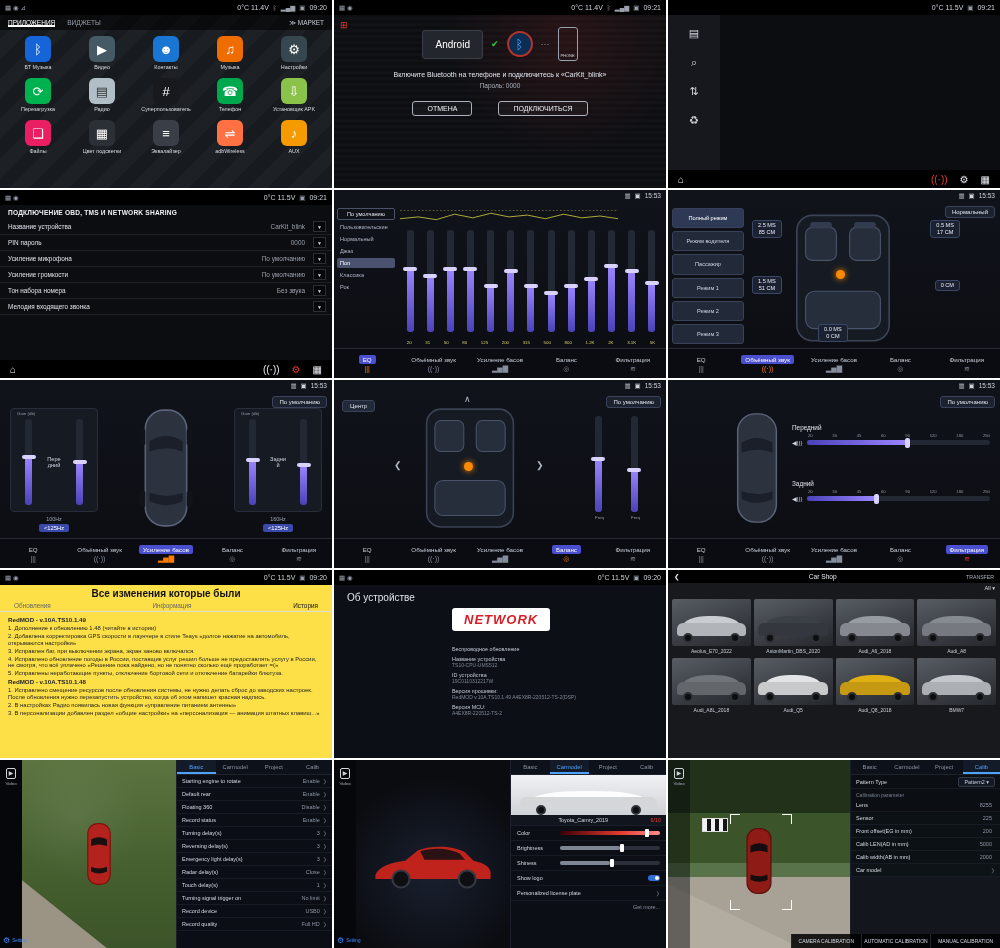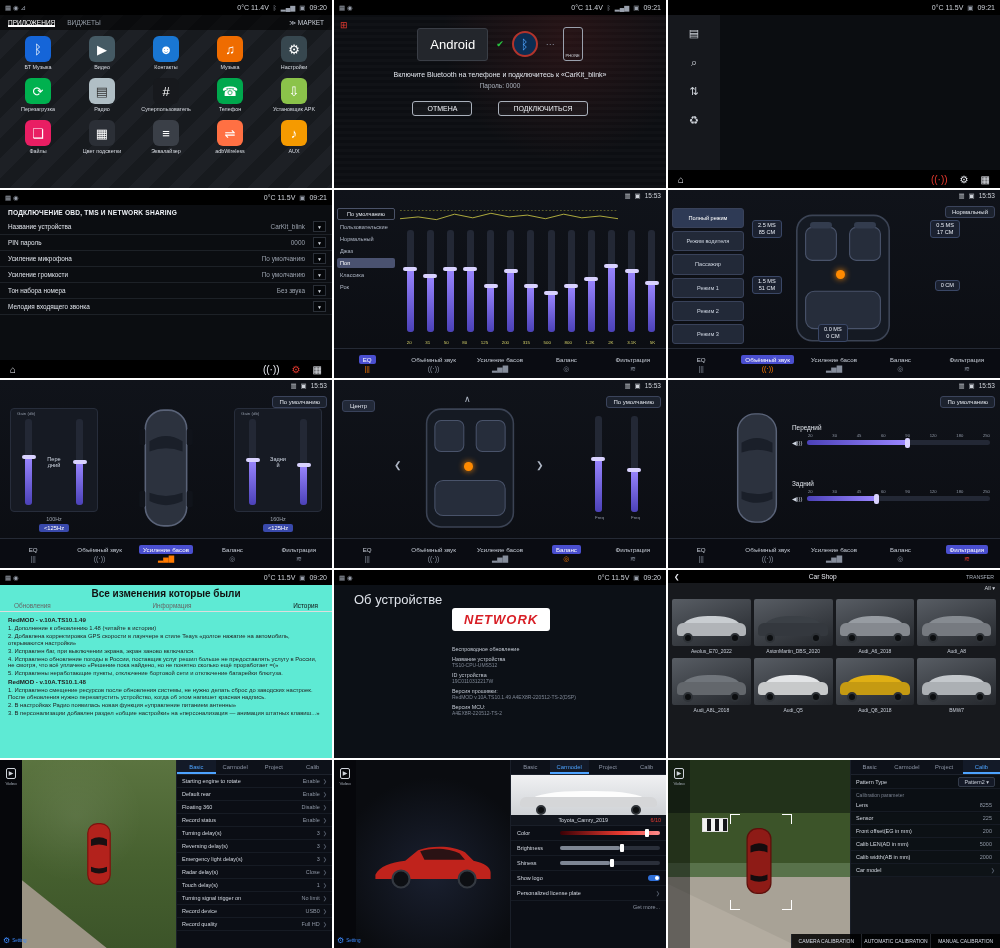--- a/index.html
+++ b/index.html
@@ -22,21 +22,21 @@
 .ltab.active{color:#fff;box-shadow:inset 0 -2px 0 #fff;padding-bottom:1px}
 .market{margin-left:auto;color:#c6ccd6}
 .apps{display:grid;grid-template-columns:repeat(5,1fr);padding:6px 6px 0;row-gap:8px}
 .app{display:flex;flex-direction:column;align-items:center;gap:2px}
 .ai{width:26px;height:26px;border-radius:6px;display:flex;align-items:center;justify-content:center;font-size:13px;color:#fff}
 .al{font-size:5.4px;color:#d9dde4;max-width:60px;white-space:nowrap;overflow:hidden}
 
 .p2{background:radial-gradient(circle at 70% 20%,rgba(229,57,47,.12),transparent 45%),repeating-linear-gradient(0deg,#101216 0 3px,#0c0e12 3px 6px)}
 .btwrap{display:flex;flex-direction:column;align-items:center;padding-top:8px}
 .btrow{display:flex;align-items:center;gap:8px;margin-top:4px}
-.hu{background:#23262c;border:1px solid #3a3e46;border-radius:3px;padding:8px 12px;font-size:13px;color:#fff}
+.hu{background:#23262c;border:1px solid #3a3e46;border-radius:3px;padding:8px 12px;font-size:10px;color:#fff}
 .okg{color:#28c840;font-size:9px}
 .btc{width:26px;height:26px;border-radius:50%;background:#0c2d52;border:2px solid #b2342c;color:#4da3ff;display:flex;align-items:center;justify-content:center;font-size:13px}
 .phoneo{width:20px;height:34px;border:1px solid #9aa1ad;border-radius:3px;display:flex;align-items:flex-end;justify-content:center;font-size:4px;color:#cfd3da;padding-bottom:2px}
 .btmsg{font-size:7px;color:#e3e7ee;margin-top:10px;text-align:center}
 .btpass{font-size:6.5px;color:#aab1bc;margin-top:4px}
 .btbtns{display:flex;gap:26px;margin-top:12px}
 .obtn{border:1px solid #aab1bc;border-radius:3px;padding:3px 14px;font-size:7px;color:#eef1f6;background:rgba(255,255,255,.03)}
 
 .p3side{position:absolute;left:0;top:15px;bottom:18px;width:52px;background:#16181d;display:flex;flex-direction:column;align-items:center;gap:16px;padding-top:12px;font-size:11px;color:#cfd3da}
 
@@ -86,30 +86,30 @@
 
 .frow{position:absolute;left:124px;right:10px;height:34px}
 .frow .fl{font-size:6.4px;color:#dfe3ea;margin-bottom:2px}
 .spk{color:#cfd6e2;font-size:6px;margin-right:4px}
 .ticks{display:flex;justify-content:space-between;font-size:4.2px;color:#8f97a5;margin:0 0 1px 16px}
 .hs{position:relative;height:5px;background:#232835;border-radius:3px;flex:1}
 .hs .f{position:absolute;top:0;bottom:0;left:0;width:var(--w);background:linear-gradient(90deg,#4b41b8,#9a86ff);border-radius:3px}
 .hs .k{position:absolute;top:-2.5px;width:5px;height:10px;background:#d9d2ff;border-radius:2px;left:calc(var(--w) - 2px)}
 .fline{display:flex;align-items:center}
 
-.p10{background:#5eead4;color:#1c1c1c}
+.p10{background:#fde047;color:#1c1c1c}
 .clt{font-size:10px;font-weight:bold;text-align:center;color:#111;margin:3px 0 3px}
 .cltabs{display:flex;justify-content:space-between;padding:0 14px 2px;font-size:6.4px;color:#666;border-bottom:1px solid #ddd}
 .cltabs .act{color:#111}
 .clbody{padding:3px 8px;font-size:5.9px;line-height:6.9px;color:#222}
 .clver{font-weight:bold;font-size:6.2px;margin:2px 0 1px}
 .cli{margin-bottom:1px}
 
 .p11{background:#0c1016}
-.abtitle{position:absolute;left:20px;top:22px;font-size:13px;color:#dfe3ea}
+.abtitle{position:absolute;left:13px;top:22px;font-size:10px;color:#dfe3ea}
 .logo{position:absolute;left:118px;top:38px;background:#fff;border-radius:3px;padding:4px 12px;font-size:13px;font-weight:800;font-style:italic;color:#d81f26;letter-spacing:1px}
 .abfields{position:absolute;left:118px;top:72px;font-size:5px;color:#7e8694;line-height:6px}
 .abfields .fl2{color:#c2c8d2;font-size:5.4px;margin-top:4px}
 
 .p12{background:#17191d}
 .shoptop{height:13px;background:#000;display:flex;align-items:center;padding:0 6px;font-size:6.6px;color:#e8eaf0}
 .shoptop .t{flex:1;text-align:center}
 .shoptop .tr{font-size:5.2px;color:#aab1bc}
 .allsel{position:absolute;right:5px;top:15px;font-size:5.6px;color:#cfd3da;z-index:4}
 .cargrid{display:grid;grid-template-columns:repeat(4,1fr);gap:3px;padding:16px 4px 0}

